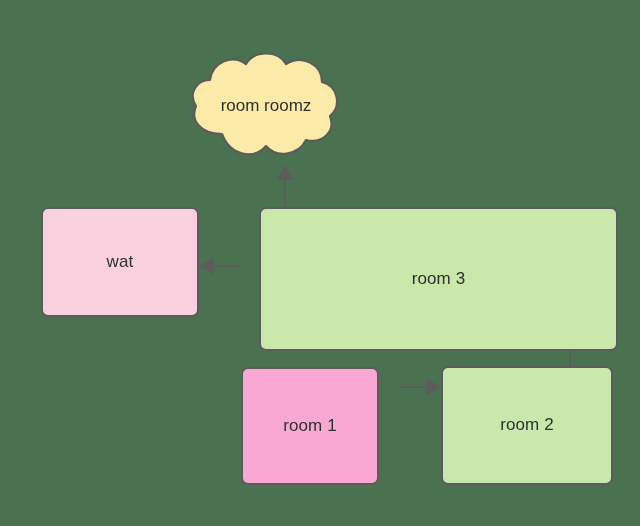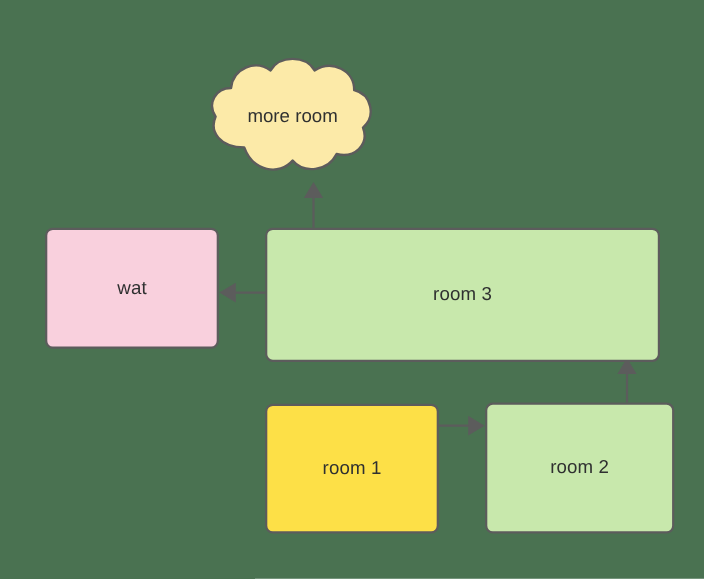--- a/index.html
+++ b/index.html
@@ -45,32 +45,32 @@
     line-height: 1.2;
   }
   #node-wat {
     left: 41px;
     top: 207px;
     width: 158px;
     height: 110px;
     background: #f9d0dd;
   }
   #node-room3 {
-    left: 241px;
+    left: 259px;
     top: 207px;
     width: 359px;
-    height: 122px;
+    height: 144px;
     background: #c8e8ac;
   }
   #node-room1 {
     left: 241px;
     top: 367px;
-    width: 158px;
+    width: 138px;
     height: 118px;
-    background: #fde047;
+    background: #f9a8d4;
     align-items: center;
   }
   #node-room2 {
     left: 441px;
     top: 366px;
     width: 172px;
     height: 119px;
     background: #c8e8ac;
   }
   #node-cloud {
@@ -132,21 +132,21 @@
                C14,86 4,72 10,58
                C2,46 10,32 24,32
                C26,14 46,6 60,16
                C68,2 92,2 100,16
                C116,6 136,16 136,34
                C152,38 156,58 144,68
                C150,84 136,96 120,92
                C112,108 90,110 80,98
                C68,112 44,108 36,86 Z" fill="#fceaa8" stroke="#5c5c5c" stroke-width="2.2" stroke-linejoin="round"></path>
     </svg>
-    <div class="cloud-label">more room</div>
+    <div class="cloud-label">room roomz</div>
   </div>
 
   <div class="node" id="node-wat">
     <span class="node-label">wat</span>
   </div>
 
   <div class="node" id="node-room3">
     <span class="node-label">room 3</span>
   </div>
 

